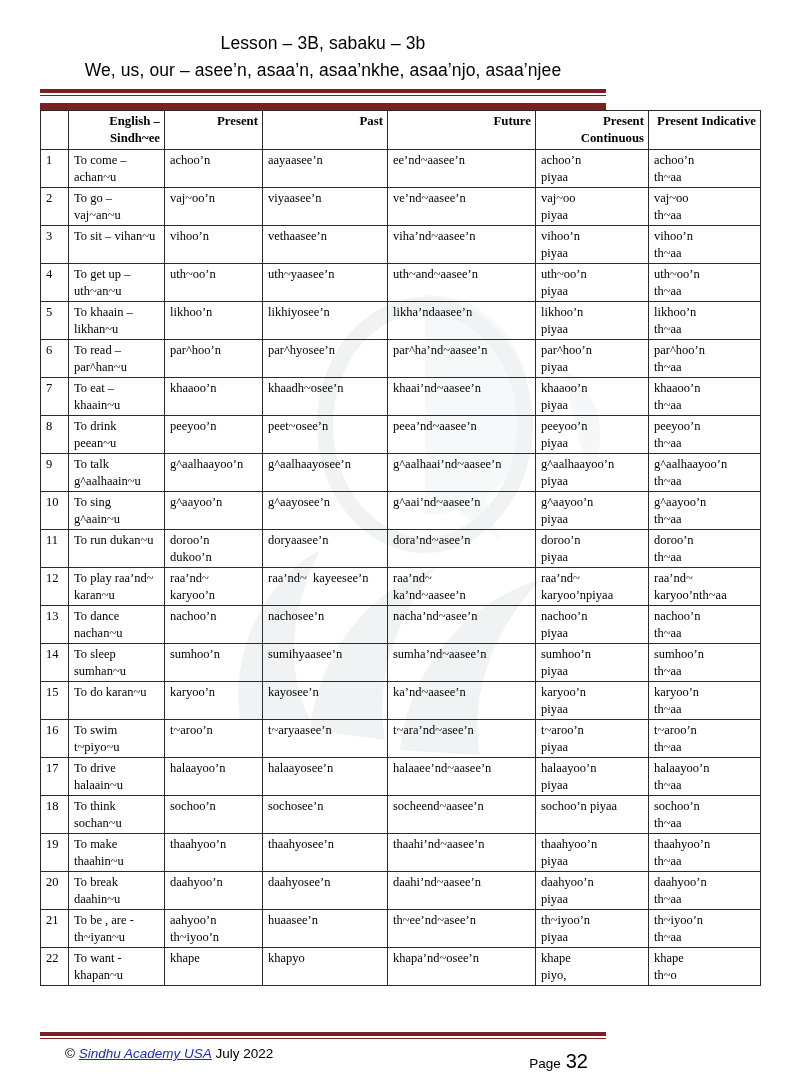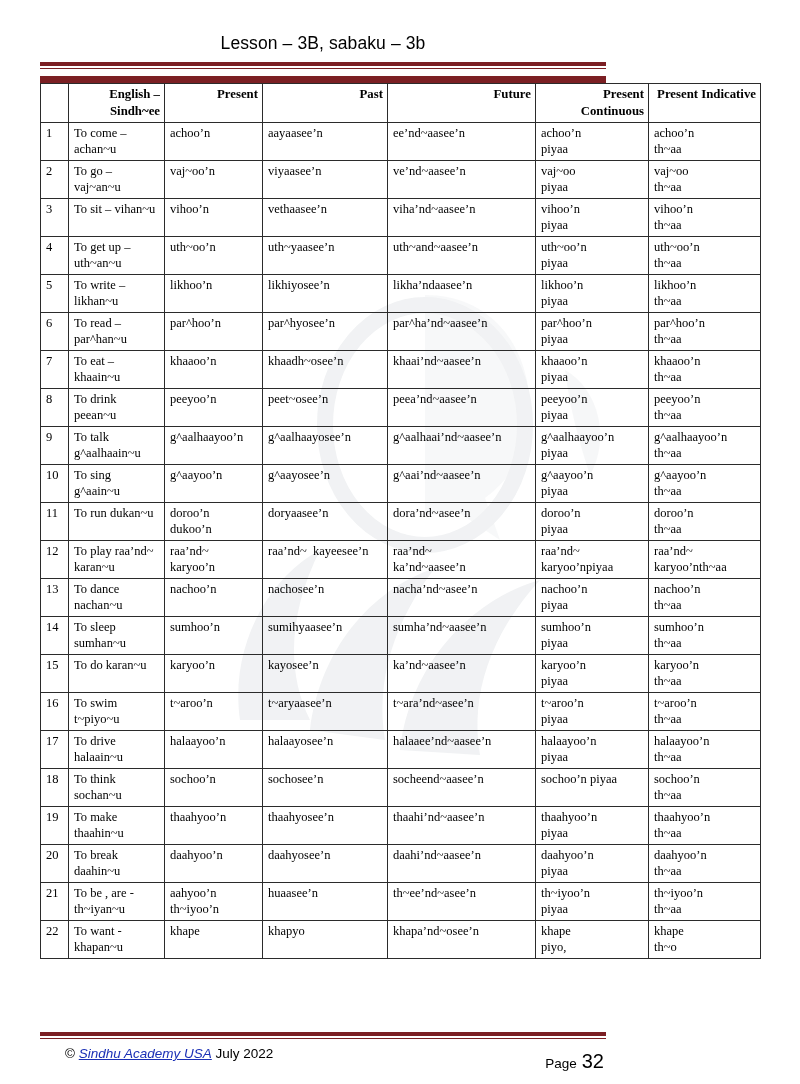--- a/index.html
+++ b/index.html
@@ -126,21 +126,21 @@
     left: 40px;
     right: 40px;
     top: 1038px;
     height: 1px;
     background: #7b1f23;
     z-index: 2;
   }
   .footer {
     position: absolute;
     left: 40px;
-    right: 24px;
+    right: 40px;
     top: 1044px;
     height: 30px;
     z-index: 2;
     font-family: "Liberation Sans", "DejaVu Sans", sans-serif;
     font-size: 13.5px;
     color: #000000;
   }
   .footer .fcopy {
     position: absolute;
     left: 25px;
@@ -183,20 +183,21 @@
         <path d="M230 500 C240 415 300 350 370 330 C320 385 300 445 310 505 Z"></path>
         <ellipse cx="255" cy="175" rx="100" ry="120" fill="none" stroke="#d8dce0" stroke-width="16"></ellipse>
         <path d="M255 45 C320 45 360 95 360 160 C360 200 340 230 315 248 L330 290 L285 260 C275 263 265 265 255 265 Z" opacity="0.55"></path>
         <path d="M395 120 C430 140 440 190 420 225 C410 195 400 160 395 120 Z" opacity="0.6"></path>
       </g>
     </svg>
   </div>
 
   <div class="doc-header">
     <div class="hline">Lesson – 3B, sabaku – 3b</div>
+    <div class="hline">We, us, our – asee’n, asaa’n, asaa’nkhe, asaa’njo, asaa’njee</div>
   </div>
   <div class="title-rule"></div>
   <div class="title-rule-2"></div>
 
   <div class="table-wrap">
     <div class="topband"></div>
     <table class="conj">
       <colgroup>
         <col class="c-num">
           <col class="c-eng">
@@ -316,21 +317,21 @@
             <td>
               <span class="cellline">uth~oo’n</span>
               <span class="cellline">th~aa</span>
             </td>
           </tr>
           <tr>
             <td class="num">
               <span class="cellline">5</span>
             </td>
             <td>
-              <span class="cellline">To write – likhan~u</span>
+              <span class="cellline">To khaain – likhan~u</span>
             </td>
             <td>
               <span class="cellline">likhoo’n</span>
             </td>
             <td>
               <span class="cellline">likhiyosee’n</span>
             </td>
             <td>
               <span class="cellline">likha’ndaasee’n</span>
             </td>

